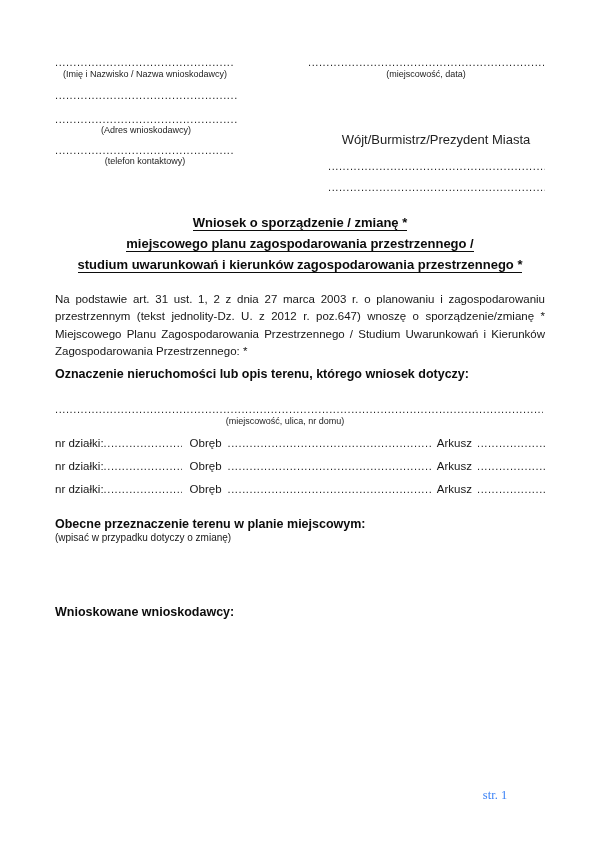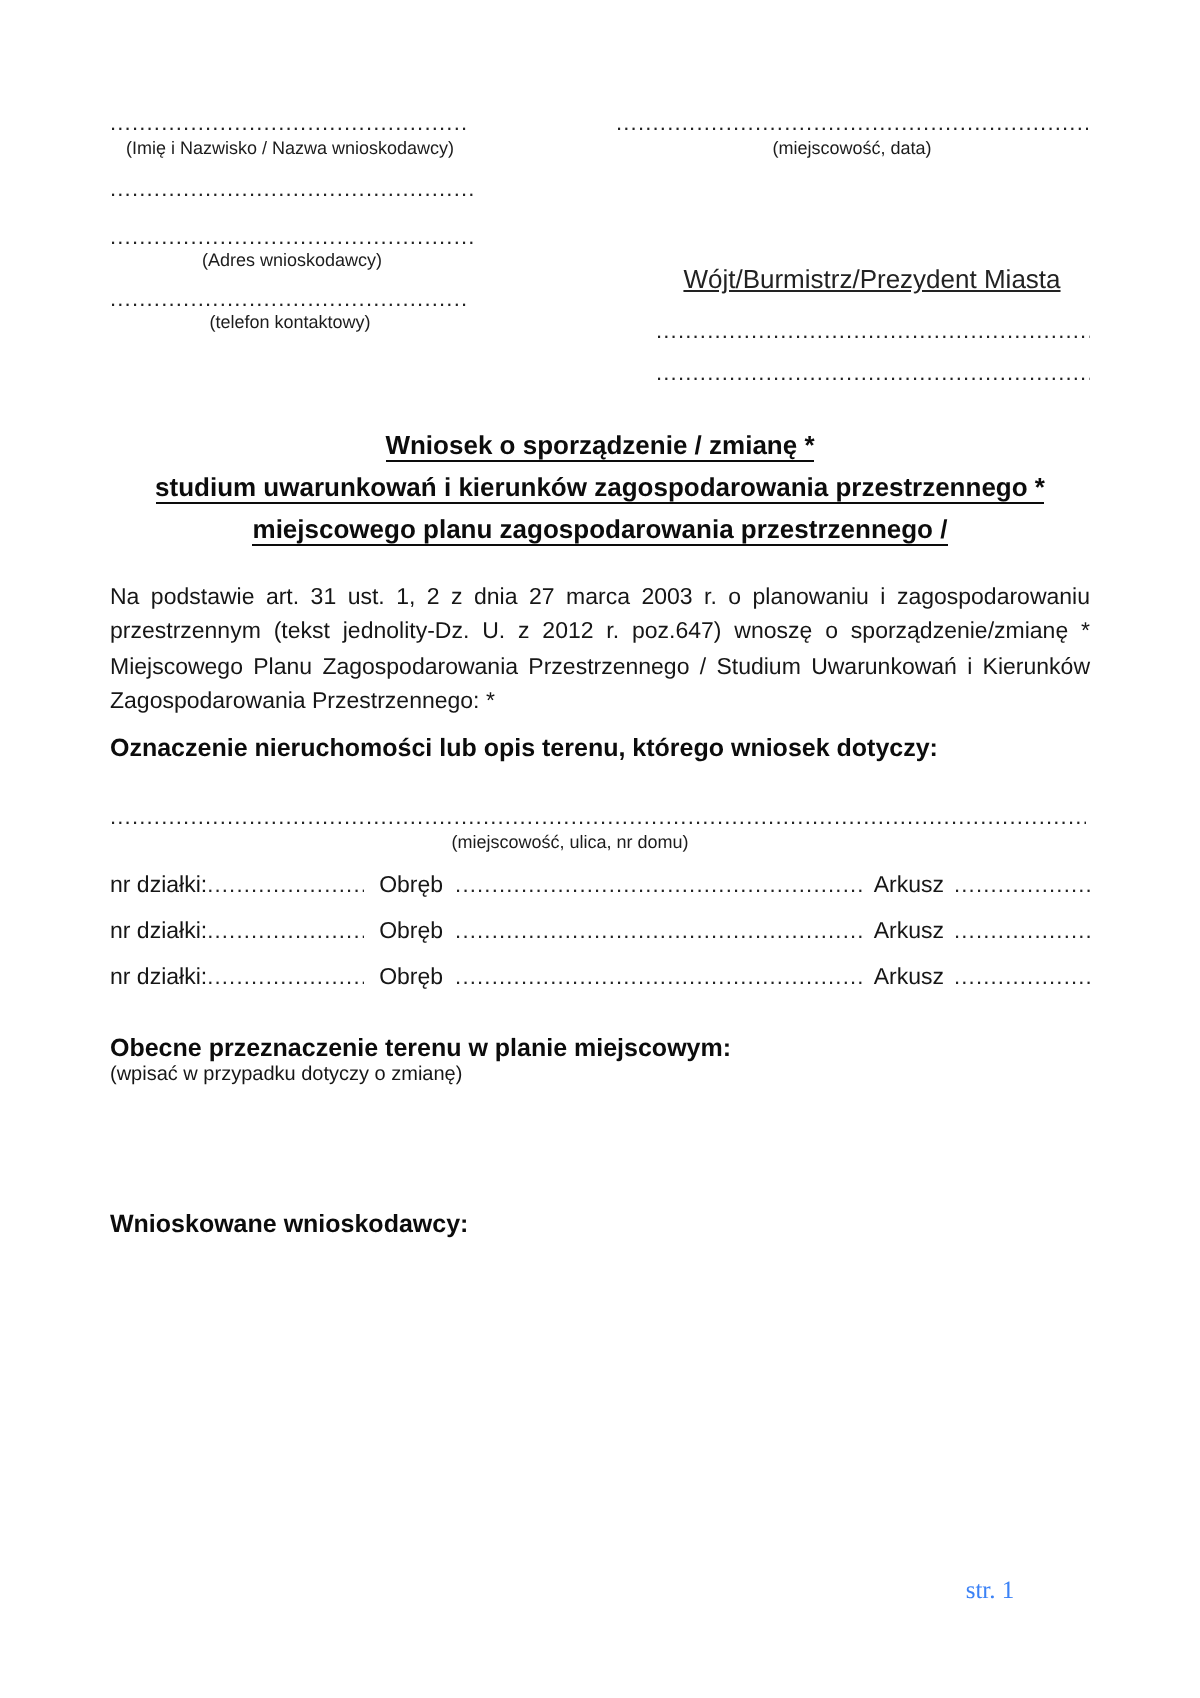--- a/index.html
+++ b/index.html
@@ -129,28 +129,28 @@
 
   <div class="dotline" style="left:55px; top:113px; width:182px;">............................................................................................................................................................................................................................</div>
   <div class="small-label" style="left:55px; top:125px; width:182px;">(Adres wnioskodawcy)</div>
 
   <div class="dotline" style="left:55px; top:144px; width:180px;">............................................................................................................................................................................................................................</div>
   <div class="small-label" style="left:55px; top:156px; width:180px;">(telefon kontaktowy)</div>
 
   <div class="dotline" style="left:308px; top:56px; width:236px;">............................................................................................................................................................................................................................</div>
   <div class="small-label" style="left:308px; top:69px; width:236px;">(miejscowość, data)</div>
 
-  <div class="addressee" style="left:325px; top:132px; width:222px;text-decoration:underline;">Wójt/Burmistrz/Prezydent Miasta</div>
+  <div class="addressee" style="left:325px; top:132px; width:222px;">Wójt/Burmistrz/Prezydent Miasta</div>
   <div class="dotline" style="left:328px; top:160px; width:217px;">............................................................................................................................................................................................................................</div>
   <div class="dotline" style="left:328px; top:181px; width:217px;">............................................................................................................................................................................................................................</div>
 
   <div class="title-block">
     <span class="tline"><span class="u">Wniosek o sporządzenie / zmianę *</span></span>
+    <span class="tline"><span class="u">miejscowego planu zagospodarowania przestrzennego /</span></span>
     <span class="tline"><span class="u">studium uwarunkowań i kierunków zagospodarowania przestrzennego *</span></span>
-    <span class="tline"><span class="u">miejscowego planu zagospodarowania przestrzennego /</span></span>
   </div>
 
   <div class="paragraph">Na podstawie art. 31 ust. 1, 2 z dnia 27 marca 2003 r. o planowaniu i zagospodarowaniu przestrzennym (tekst jednolity-Dz. U. z 2012 r. poz.647) wnoszę o sporządzenie/zmianę * Miejscowego Planu Zagospodarowania Przestrzennego / Studium Uwarunkowań i Kierunków Zagospodarowania Przestrzennego: *</div>
 
   <div class="section-heading" style="left:55px; top:367px;text-align:right;">Oznaczenie nieruchomości lub opis terenu, którego wniosek dotyczy:</div>
 
   <div class="dotline" style="left:55px; top:403px; width:488px;">............................................................................................................................................................................................................................</div>
   <div class="small-label" style="left:55px; top:416px; width:460px;">(miejscowość, ulica, nr domu)</div>
 
   <div class="plot-row" style="top:436px;">

